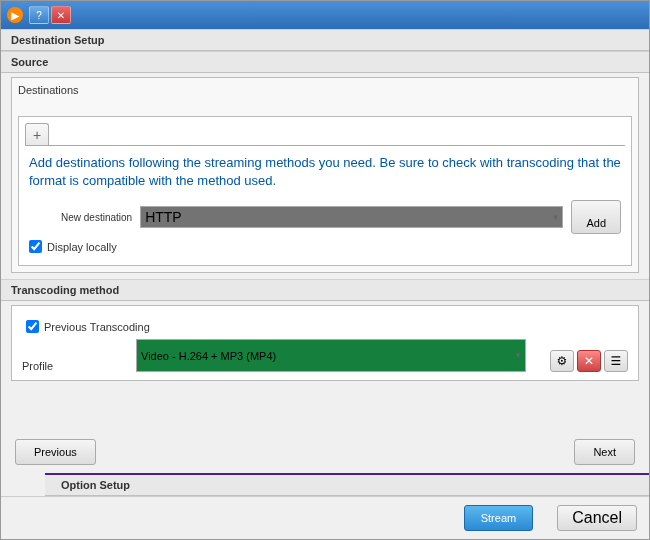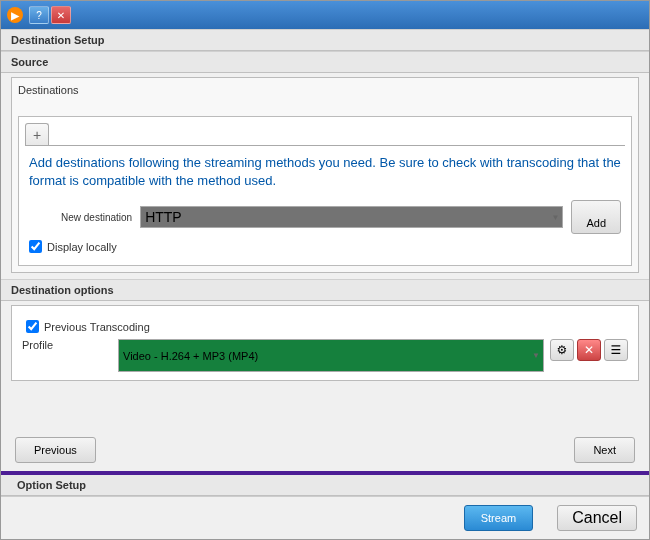--- a/index.html
+++ b/index.html
@@ -202,22 +202,22 @@
     }
 
     .transcoding-inner {
       border: 1px solid #bbb;
       background: white;
       padding: 8px 10px;
     }
 
     .profile-row {
       display: flex;
-      align-items: flex-start;
-      gap: 6px;
+      align-items: flex-end;
+      gap: 24px;
       margin-top: 4px;
     }
 
     .profile-label {
       font-size: 11px;
       color: #333;
       min-width: 90px;
     }
 
     .profile-select-wrapper {
@@ -291,26 +291,27 @@
       padding: 0 18px;
       background: linear-gradient(to bottom, #f5f5f5, #ddd);
       border: 1px solid #aaa;
       border-radius: 3px;
       font-size: 11px;
       cursor: pointer;
     }
 
     .option-setup-bar {
       background: #e8e8e8;
-      border-top: 4px solid #4c1d95;
+      border-top: 2px solid #4c1d95;
       border-bottom: 1px solid #c0c0c0;
       padding: 4px 16px;
       font-size: 11px;
       font-weight: bold;
       color: #333;
+      margin-left: 44px;
     }
 
     .bottom-buttons {
       display: flex;
       justify-content: flex-end;
       gap: 24px;
       padding: 8px 12px;
       background: #f0f0f0;
       border-top: 1px solid #ccc;
     }
@@ -395,21 +396,21 @@
           <button class="btn-add">Add</button>
         </div>
 
         <div class="checkbox-row">
           <input type="checkbox" checked="" style="">
           <span class="checkbox-label">Display locally</span>
         </div>
       </div>
     </div>
 
-    <div class="section-header">Destination options</div>
+    <div class="section-header">Transcoding method</div>
 
     <div class="transcoding-group">
       <div class="transcoding-inner">
 
         <div class="checkbox-row">
           <input type="checkbox" checked="" style="">
           <span class="checkbox-label">Previous Transcoding</span>
         </div>
 
         <div class="profile-row">

